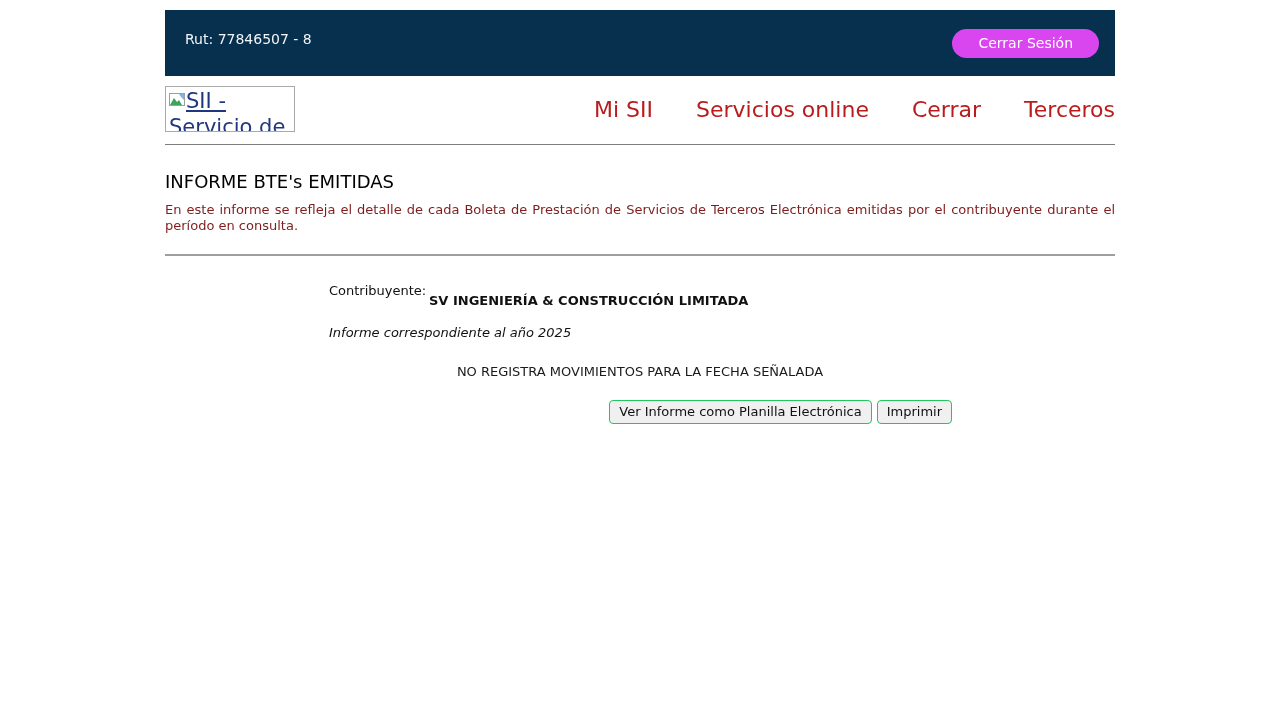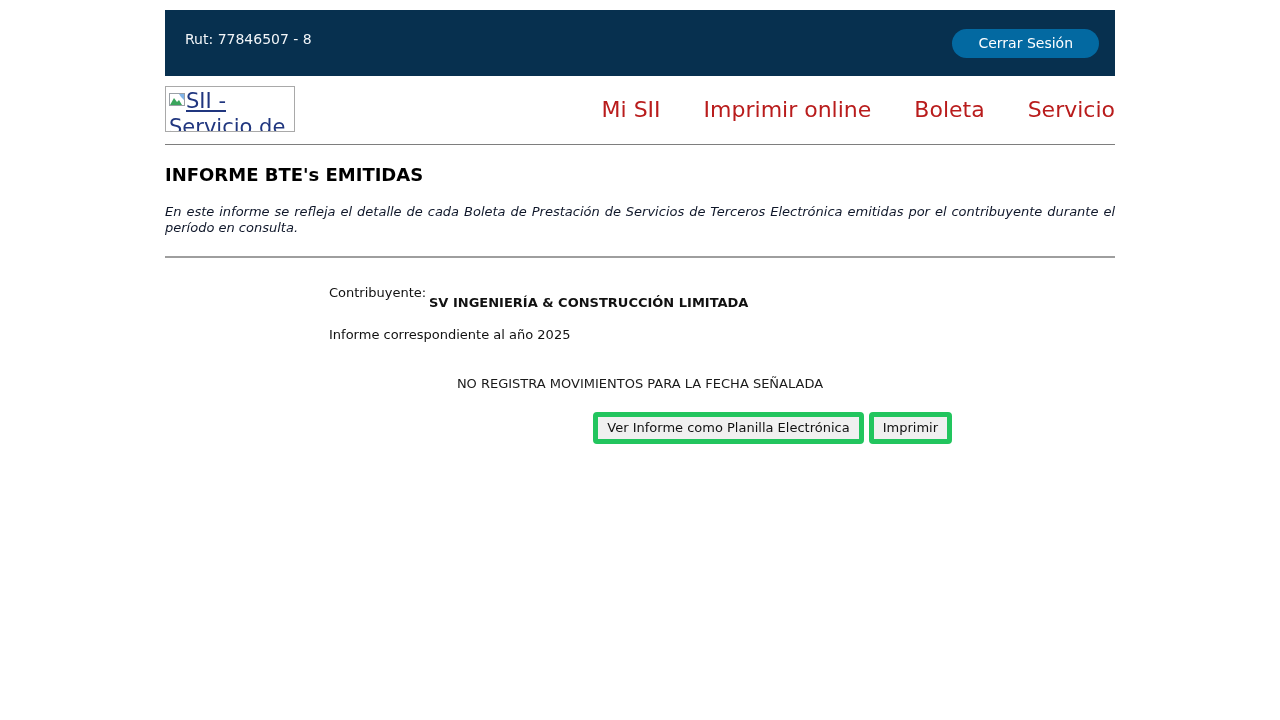--- a/index.html
+++ b/index.html
@@ -23,21 +23,21 @@
     justify-content: space-between;
     padding: 0 16px 0 20px;
   }
   .topbar .rut {
     color: #f2f5f8;
     font-size: 14px;
     position: relative;
     top: -4px;
   }
   .logout-btn {
-    background: #0369a1;
+    background: #d946ef;
     color: #ffffff;
     border: none;
     border-radius: 15px;
     height: 29px;
     padding: 0 26px;
     font-size: 14px;
     font-family: "DejaVu Sans", "Liberation Sans", sans-serif;
     cursor: pointer;
   }
 
@@ -86,32 +86,31 @@
     margin-top: 12px;
   }
   .divider-2 {
     border: none;
     border-top: 2px solid #9e9e9e;
     margin-top: 21px;
   }
 
   
   .report-title {
-    margin-top: 19px;
+    margin-top: 26px;
     font-size: 18px;
-    font-weight: bold;
+    font-weight: normal;
     color: #000000;
   }
   .report-desc {
-    margin-top: 19px;
+    margin-top: 10px;
     font-size: 13px;
     line-height: 15.5px;
     text-align: justify;
-    color: #0f172a;
-    font-style: italic;
+    color: #7f1d1d;
   }
 
   
   .info-block {
     margin-top: 25px;
     margin-left: 164px;
   }
   .info-row {
     display: flex;
     height: 19px;
@@ -123,42 +122,43 @@
     flex: 0 0 100px;
   }
   .info-value {
     font-weight: bold;
     margin-top: 20px;
   }
   .period-line {
     margin-top: 25px;
     margin-left: 164px;
     font-size: 13px;
+    font-style: italic;
   }
   .no-movements {
-    margin-top: 34px;
+    margin-top: 24px;
     text-align: center;
     font-size: 13px;
     color: #1a1a1a;
   }
 
   
   .actions {
     margin-top: 21px;
     display: flex;
     justify-content: flex-end;
     gap: 5px;
     padding-right: 163px;
   }
   .form-btn {
     font-family: "DejaVu Sans", "Liberation Sans", sans-serif;
     font-size: 13px;
     color: #111111;
     background: #f0f0f0;
-    border: 5px solid #22c55e;
+    border: 1px solid #22c55e;
     border-radius: 4px;
     padding: 3px 9px 4px 9px;
     cursor: pointer;
   }
 </style>
 </head>
 <body>
 
 <div class="page">
 
@@ -170,23 +170,23 @@
   <div class="header">
     <a class="logo-box">
       <span class="logo-alt"><svg class="broken-img-icon" width="16" height="16" viewBox="0 0 16 16">
             <rect x="0.5" y="1.5" width="15" height="12" fill="#ffffff" stroke="#9aa0a6"></rect>
             <polygon points="1,13 5,6 8,10 10,8 13,13" fill="#3ba55d"></polygon>
             <polygon points="10,2 15,2 15,8 12,5" fill="#7fb3e8"></polygon>
           </svg><span>SII - Servicio de</span></span>
     </a>
     <div class="nav">
       <a>Mi SII</a>
-      <a>Imprimir online</a>
-      <a>Boleta</a>
-      <a>Servicio</a>
+      <a>Servicios online</a>
+      <a>Cerrar</a>
+      <a>Terceros</a>
     </div>
   </div>
 
   <hr class="divider-1">
 
   <h1 class="report-title">INFORME BTE's EMITIDAS</h1>
   <p class="report-desc">En este informe se refleja el detalle de cada Boleta de Prestación de Servicios de Terceros Electrónica emitidas por el contribuyente durante el período en consulta.</p>
 
   <hr class="divider-2">
 

